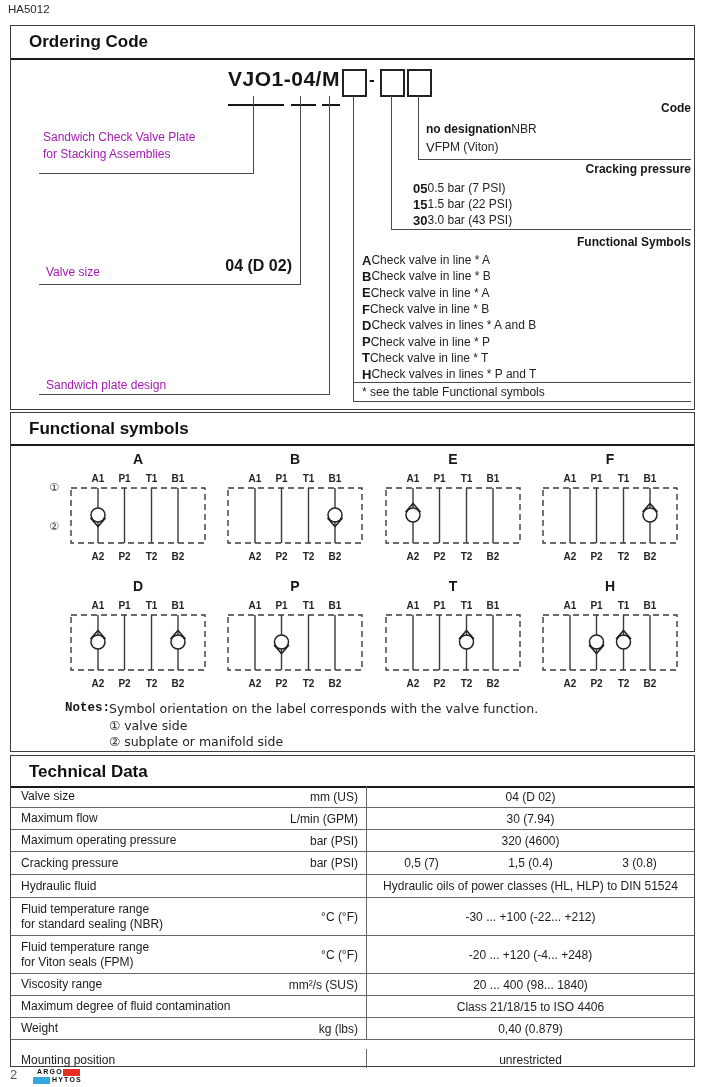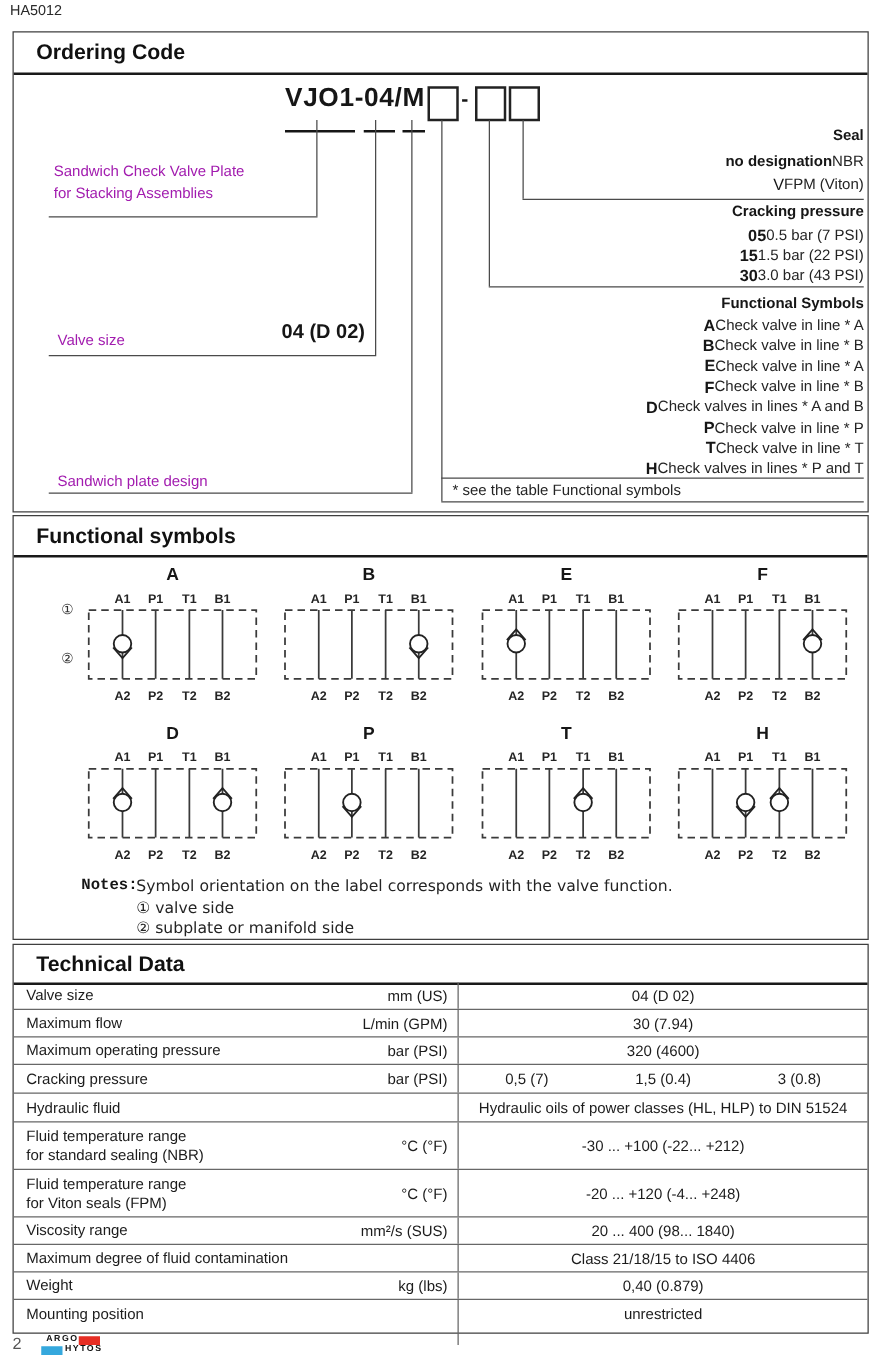--- a/index.html
+++ b/index.html
@@ -20,21 +20,21 @@
            color:#161616;letter-spacing:.5px;white-space:nowrap;}
   .oc-code .u{border-bottom:2px solid #161616;padding-bottom:14px;}
   .oc-box{position:absolute;width:21px;height:24px;border:2px solid #222;top:43px;background:#fff;}
   .oc-dash{position:absolute;top:44px;font-weight:bold;font-size:17px;color:#161616;}
 
   .lbl{position:absolute;font-weight:normal;font-size:12px;color:#a21caf;line-height:17px;}
   .val-big{position:absolute;font-weight:bold;font-size:16px;color:#161616;text-align:right;}
 
   .og-title{position:absolute;font-weight:bold;font-size:12px;color:#161616;text-align:right;}
   .og-rows{position:absolute;}
-  .og-row{display:flex;justify-content:flex-end;align-items:center;}
+  .og-row{display:flex;justify-content:flex-start;align-items:center;}
   .og-code{font-weight:bold;font-size:13px;color:#161616;white-space:nowrap;}
   .og-val{font-size:12px;color:#242424;white-space:nowrap;}
   .og-rows-seal .og-row{height:18px;}
   .og-rows-seal .og-row:nth-child(1) .og-code{font-size:12px;}
   .og-rows-seal .og-row:nth-child(2) .og-code{font-weight:normal;font-size:13px;}
   .og-rows-cracking .og-row{height:16px;padding-left:20px;}
   .og-rows-functional .og-row{height:16.3px;}
   .footnote{position:absolute;font-size:12px;color:#242424;}
 
   
@@ -51,21 +51,21 @@
   .note-line{position:absolute;font-size:12.5px;color:#242424;font-family:"DejaVu Sans","Liberation Sans",sans-serif;}
 
   
   #tech-table{position:absolute;left:0;right:0;top:30px;display:flex;flex-direction:column;}
   .t-row{display:flex;border-bottom:1px solid #676767;flex:none;}
   .t-left{width:355px;display:flex;border-right:1px solid #676767;align-items:center;}
   .t-param{flex:1;padding-left:10px;font-size:12px;white-space:pre-line;line-height:15px;color:#1c1c1c;}
   .t-unit{width:112px;text-align:right;padding-right:8px;font-size:12px;color:#1c1c1c;white-space:nowrap;}
   .t-value{flex:1;display:flex;align-items:center;justify-content:center;font-size:12px;color:#1c1c1c;}
   .t-multi{flex:1;text-align:center;}
-  .t-last{border-bottom:none;}
+  .t-last{border-bottom:none;align-items:center;}
   .t-last .t-left,.t-last .t-value{align-items:flex-start;padding-top:4px;}
 
   
   .page-num{position:absolute;left:10px;top:1067px;font-size:13px;color:#555;}
   .logo{position:absolute;left:33px;top:1068px;}
   .logo-row{display:flex;align-items:center;height:8px;}
   .logo-text{font-size:7px;font-weight:bold;letter-spacing:1.2px;color:#101010;line-height:8px;white-space:nowrap;}
   .logo-block{width:17px;height:7px;}
   .logo-row1{padding-left:4px;}
   .logo-row2 .logo-text{margin-left:2px;}
@@ -105,21 +105,21 @@
     <div class="hline" style="left:407px;top:133px;width:273px;"></div>
 
     <div class="lbl" style="left:32px;top:103px;">
       <div>Sandwich Check Valve Plate</div>
       <div>for Stacking Assemblies</div>
     </div>
     <div class="lbl" style="left:35px;top:238px;">Valve size</div>
     <div class="val-big" style="left:170px;top:231px;width:111px;">04 (D 02)</div>
     <div class="lbl" style="left:35px;top:351px;">Sandwich plate design</div>
 
-    <div class="og-title" style="left:415px;top:75px;width:265px;">Seal</div>
+    <div class="og-title" style="left:415px;top:75px;width:265px;">Code</div>
     <div class="og-rows og-rows-seal" style="left:415px;top:94px;width:265px;" id="og-rows-seal">
         <div class="og-row">
           <span class="og-code">no designation</span>
           <span class="og-val">NBR</span>
         </div>
         <div class="og-row">
           <span class="og-code">V</span>
           <span class="og-val">FPM (Viton)</span>
         </div>
       </div>

